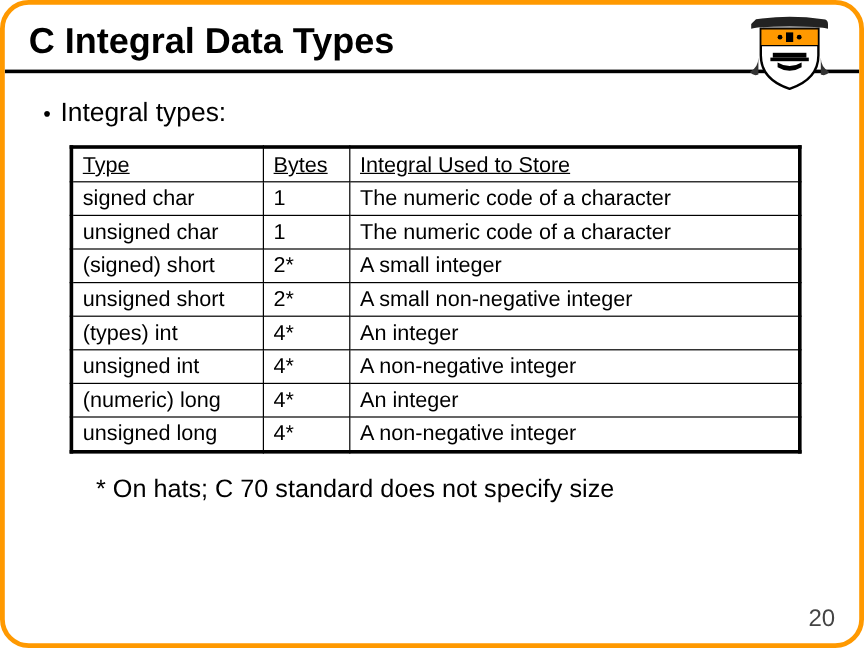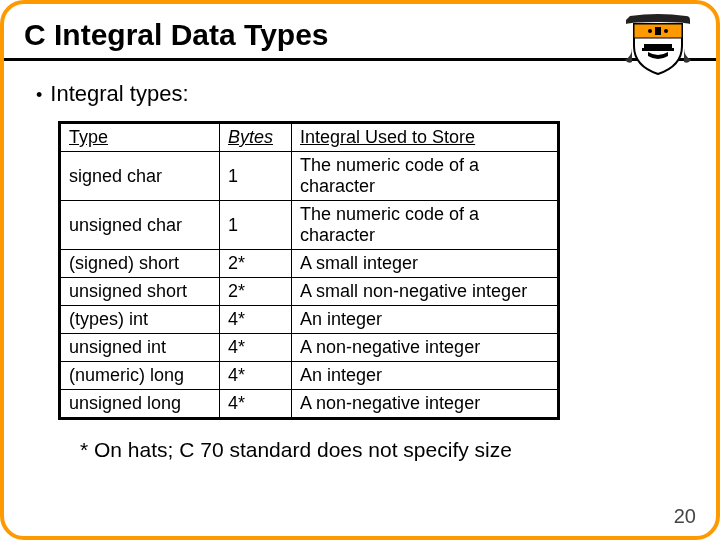--- a/index.html
+++ b/index.html
@@ -33,36 +33,36 @@
   .bullet-row {
     display: flex;
     align-items: baseline;
     gap: 8px;
     margin: 4px 0 14px 4px;
     font-size: 22px;
   }
   .bullet-dot { font-size: 18px; line-height: 1; }
   table.data {
     border-collapse: collapse;
-    width: 502px;
+    width: 610px;
     margin-left: 26px;
     border: 3px solid #000;
     font-size: 18px;
   }
   table.data th, table.data td {
     border: 1px solid #000;
     padding: 3px 8px;
     text-align: left;
     font-weight: normal;
   }
   table.data th {
     text-decoration: underline;
   }
   .col-type  { width: 160px; }
-  .col-bytes { width: 72px; font-style: italic; }
+  .col-bytes { width: 72px; }
   .footnote {
     font-size: 21px;
     margin: 18px 0 0 48px;
   }
   .pagenum {
     position: absolute;
     bottom: 8px; right: 20px;
     font-size: 20px;
     color: #444;
   }

